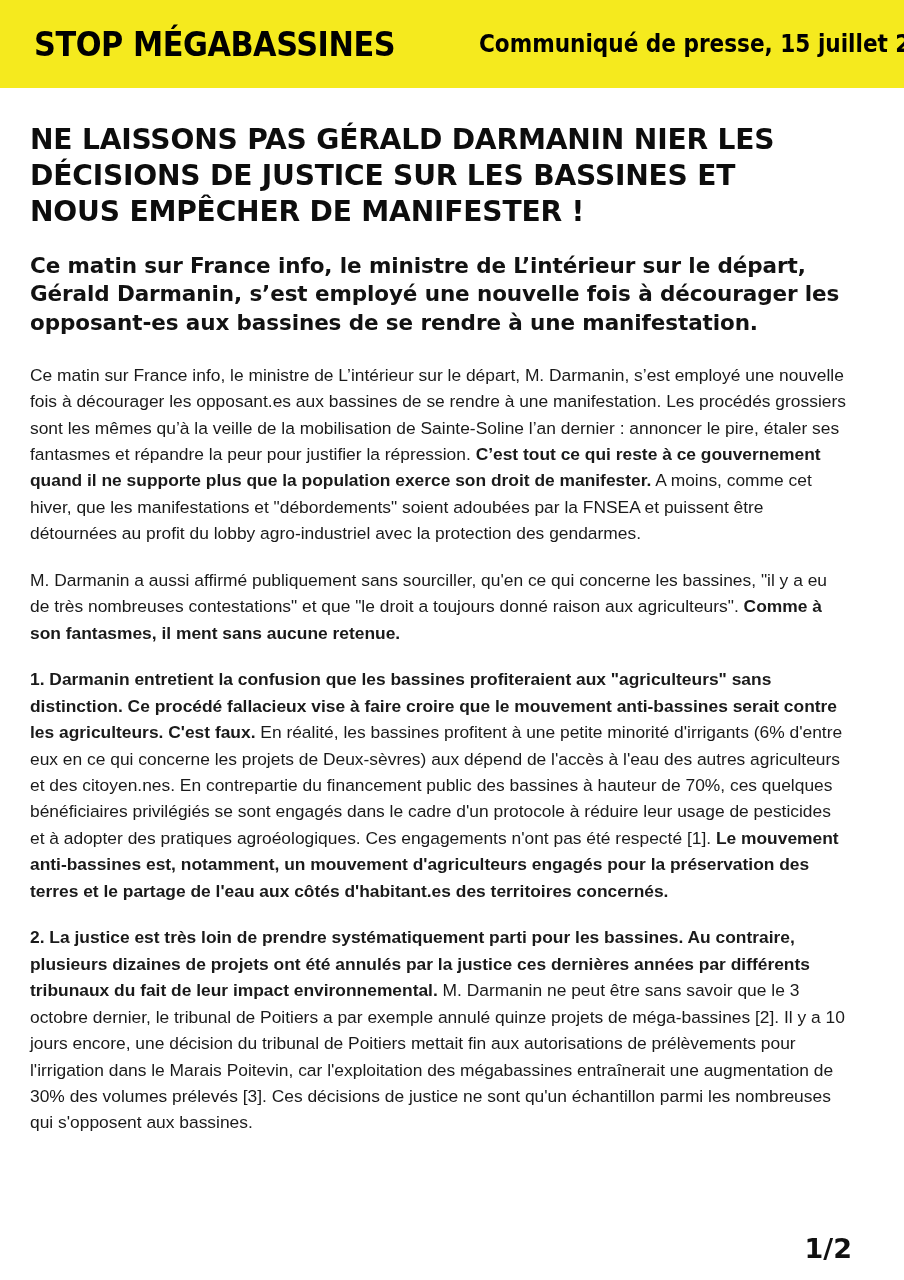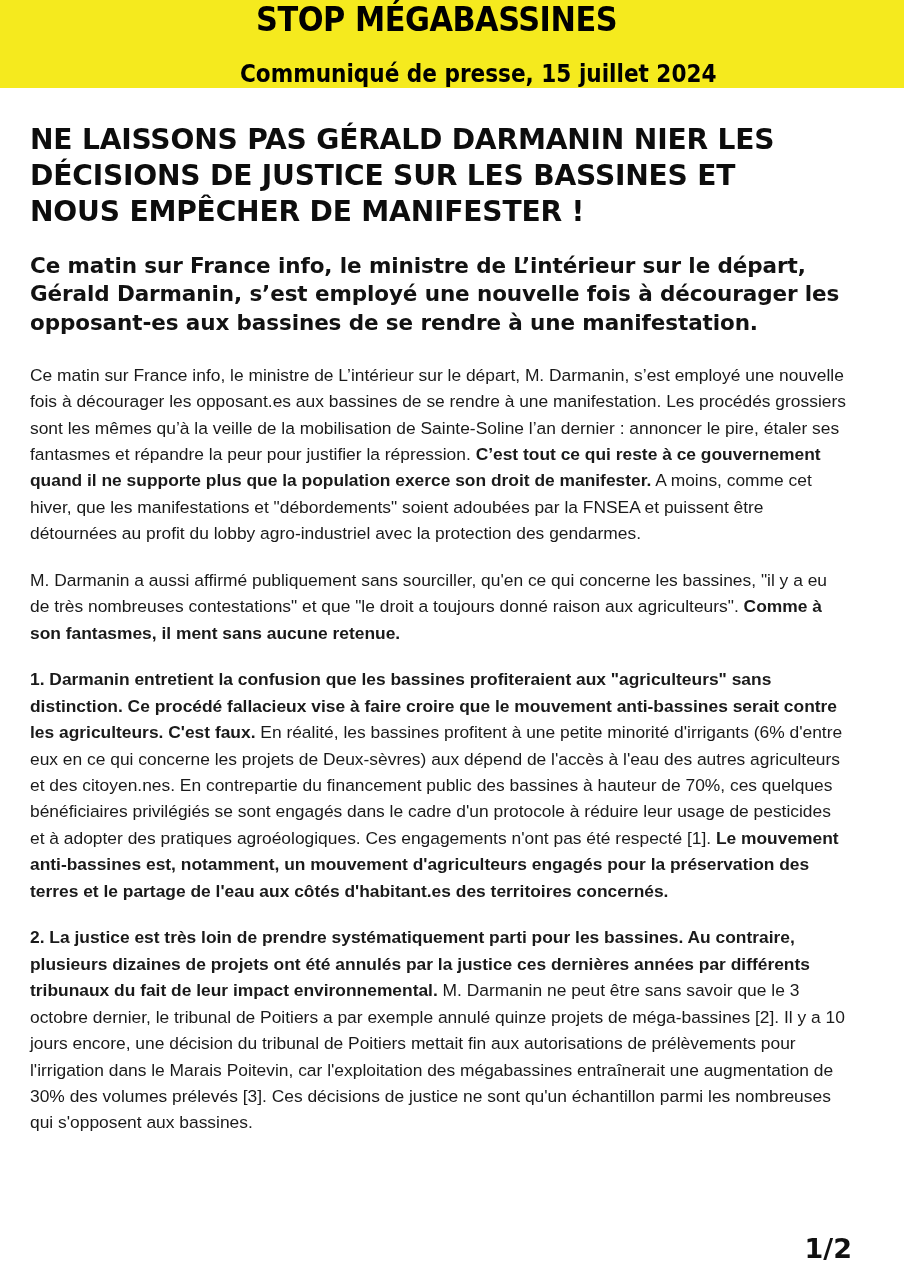--- a/index.html
+++ b/index.html
@@ -18,21 +18,20 @@
 
   
   .header-band {
     background: #f5ea1e;
     height: 88px;
     display: flex;
     align-items: center;
     justify-content: space-between;
     padding: 0 34px;
     box-sizing: border-box;
-    flex-direction: column;
   }
   .brand {
     font-family: "DejaVu Sans", sans-serif;
     font-weight: bold;
     font-size: 33px;
     letter-spacing: -0.5px;
     color: #000000;
     transform: scaleX(0.92);
     transform-origin: left center;
     white-space: nowrap;

